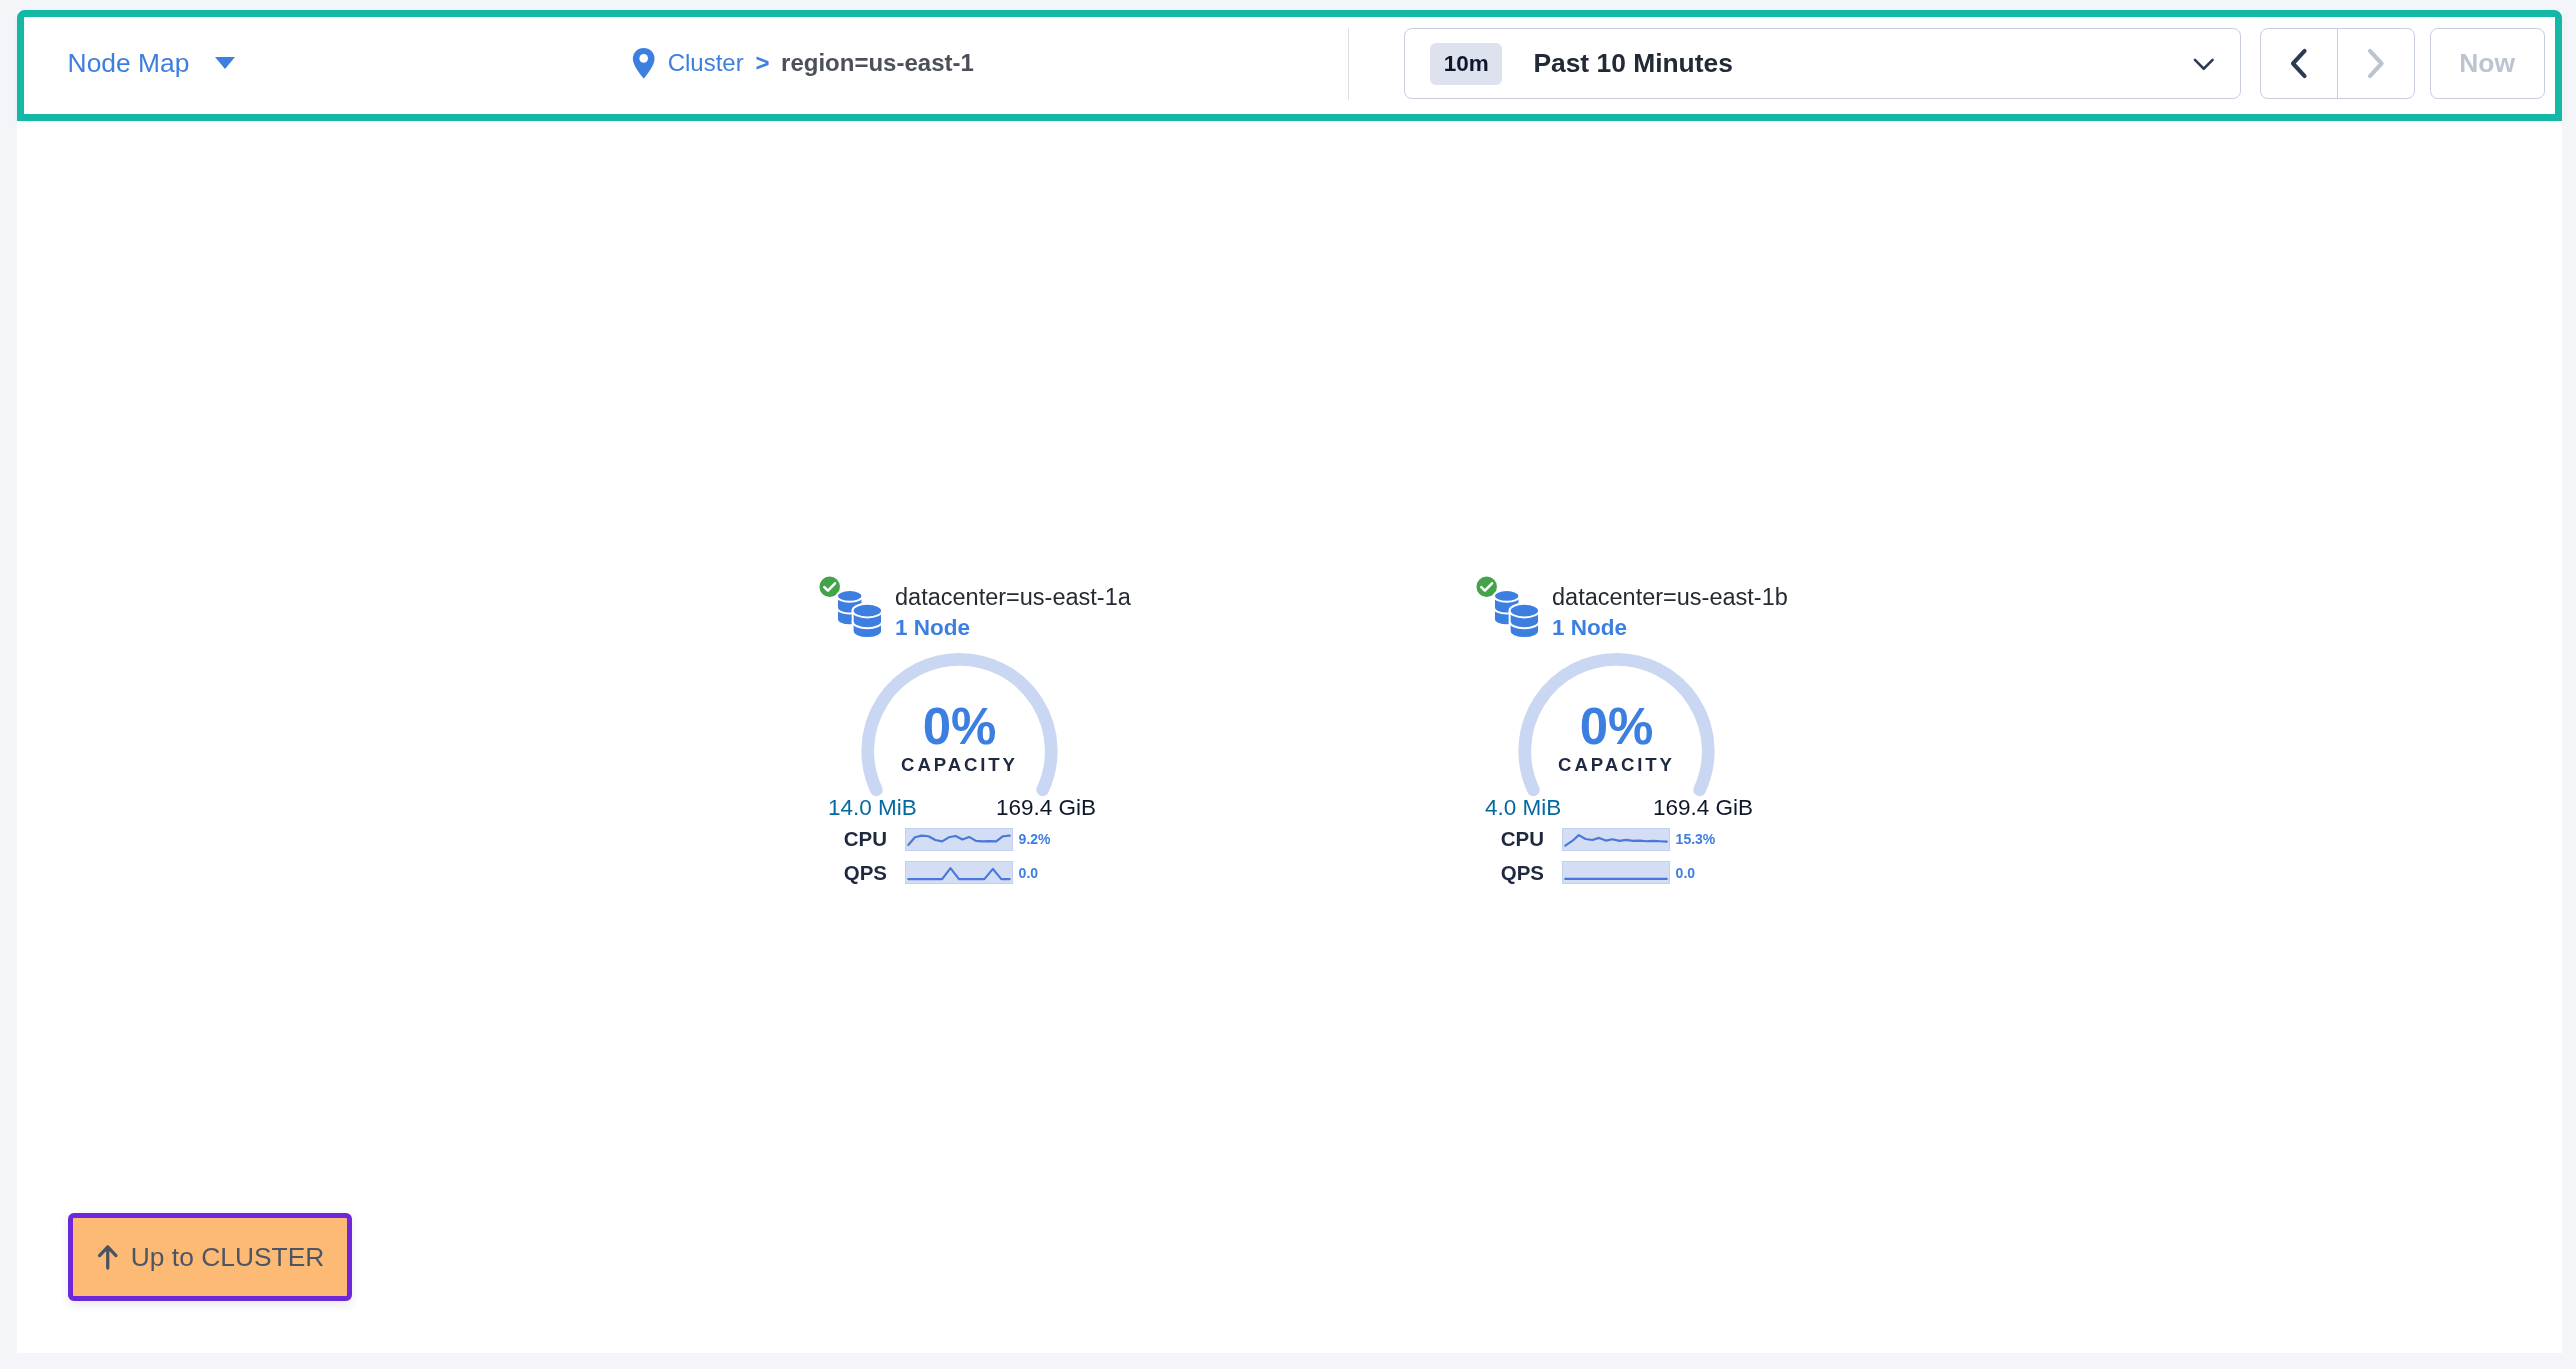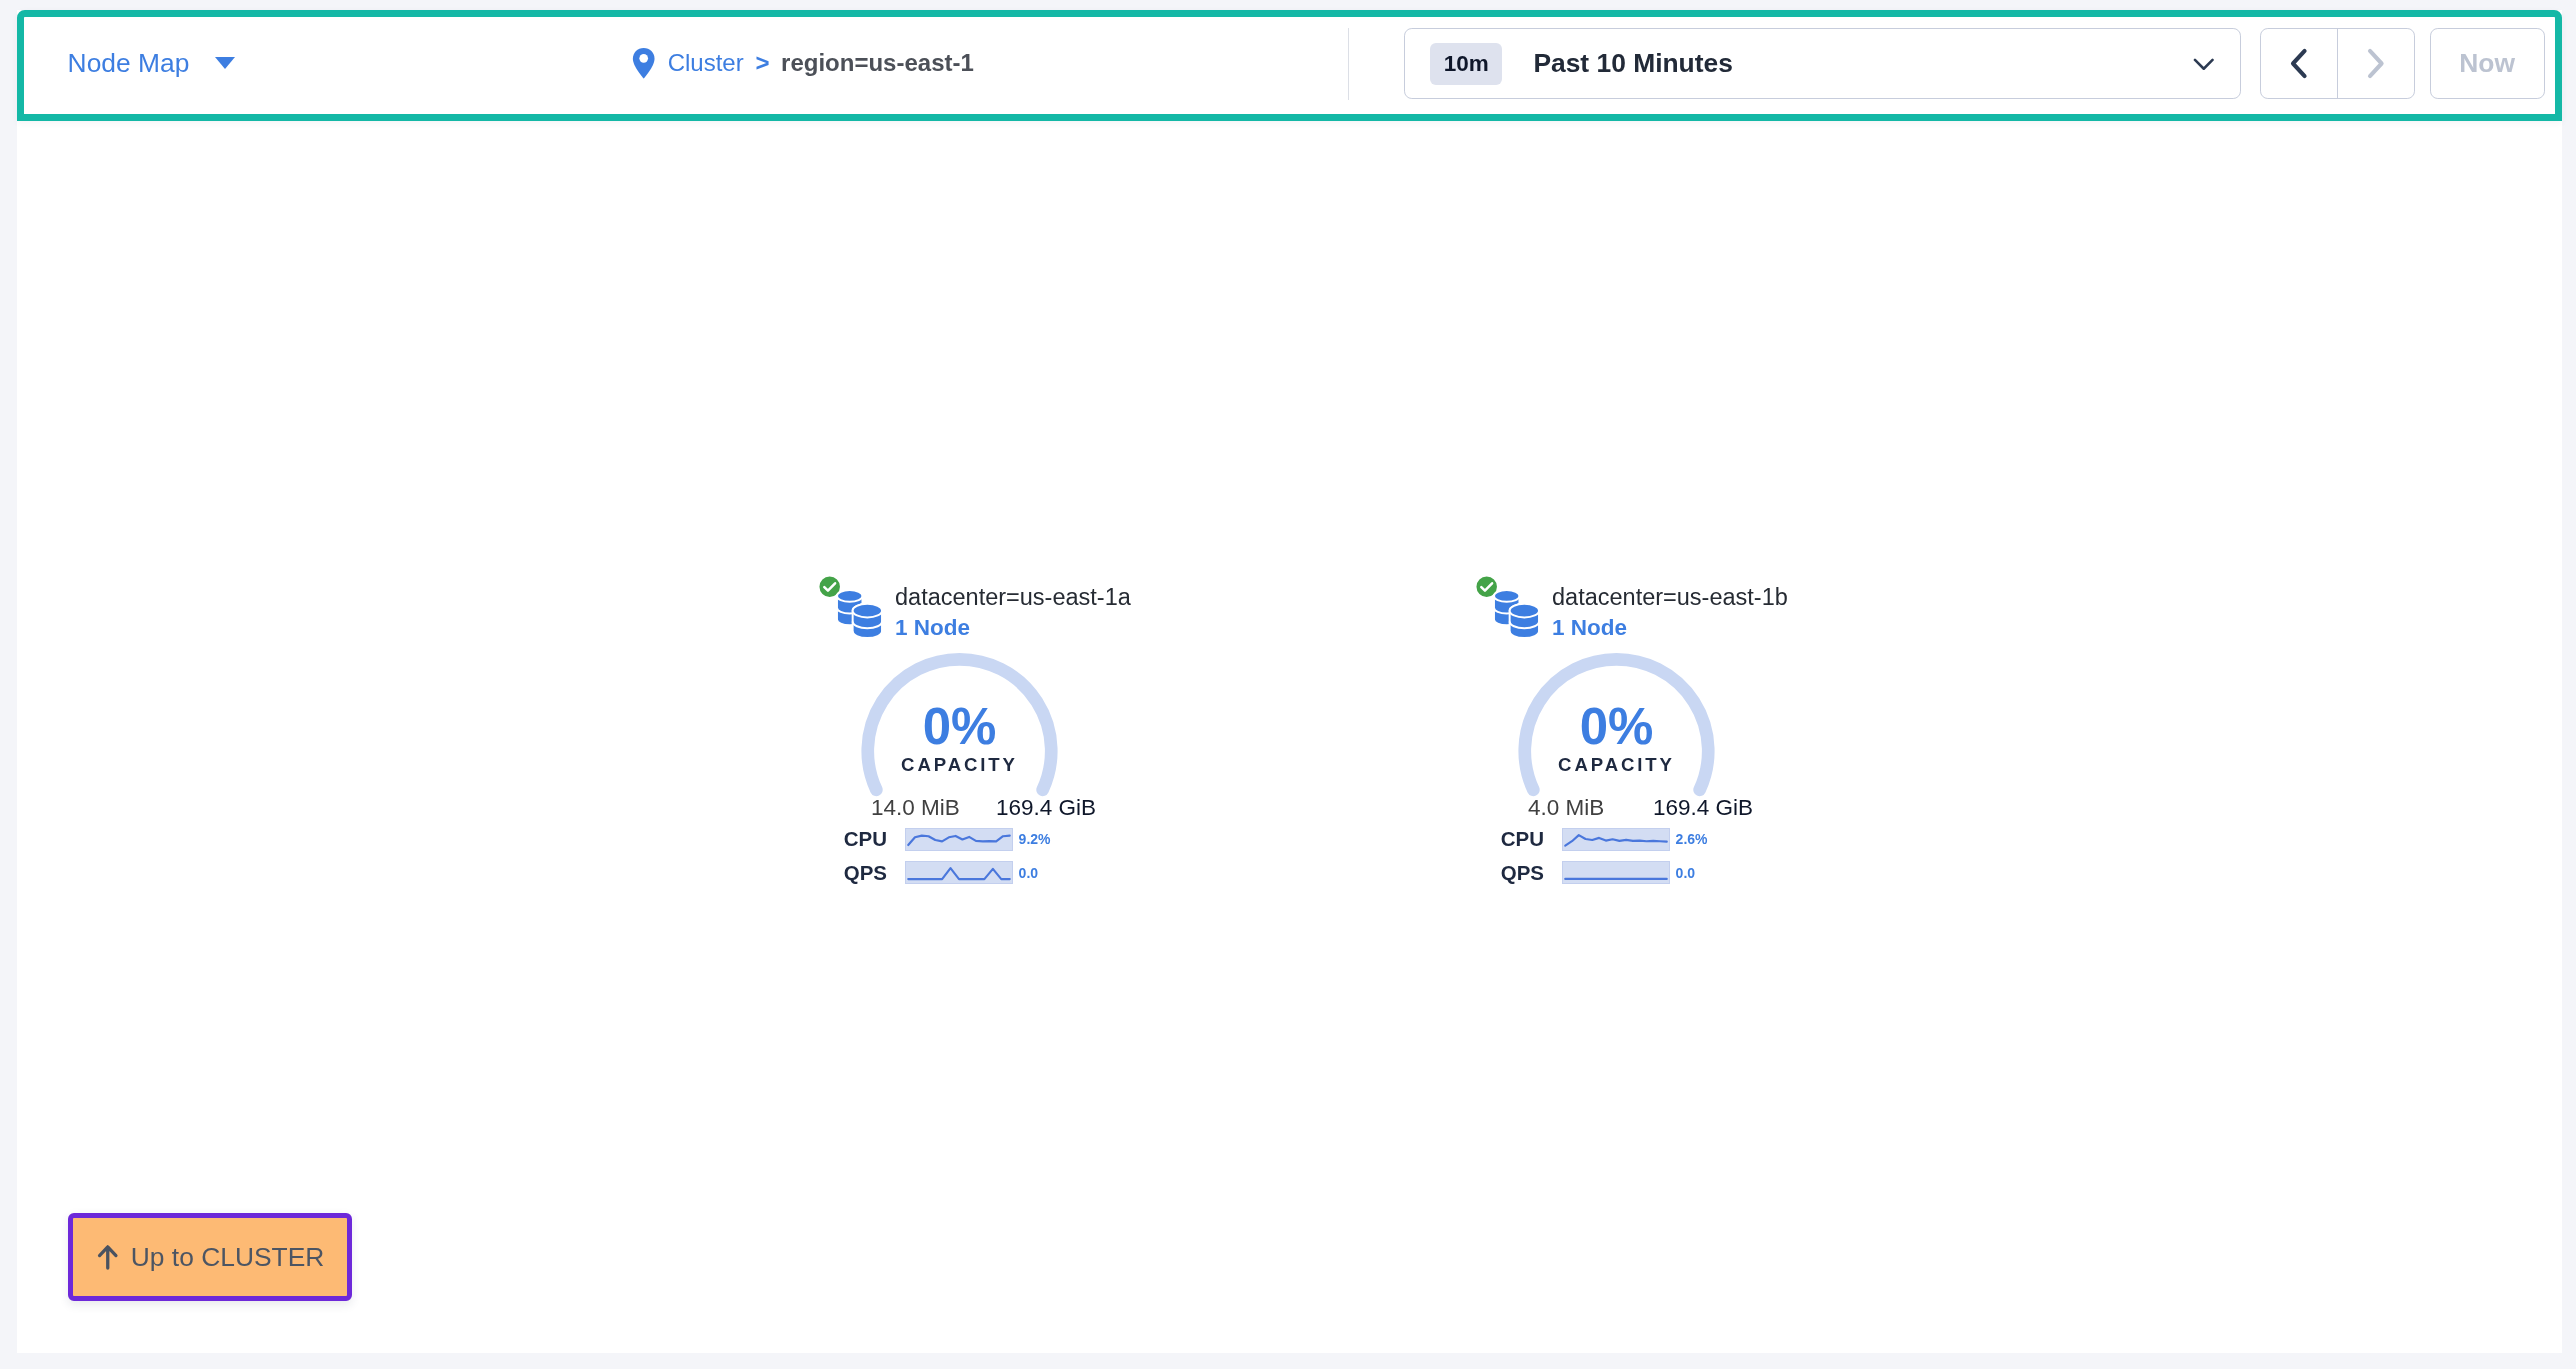--- a/index.html
+++ b/index.html
@@ -98,21 +98,21 @@
   .gauge-cap {
     position:absolute; left:0; top:182px; width:333px;
     text-align:center; font-size:18.6px; font-weight:700; color:#1e2940;
     letter-spacing:2.9px;
   }
   .cap-row {
     position:absolute; left:35px; top:223px; width:268px;
     display:flex; justify-content:space-between;
     font-size:22.5px;
   }
-  .cap-used { color:#404040;margin-left:43px; }
+  .cap-used { color:#0369a1; }
   .cap-total { color:#0f172a;margin-left:8px; }
   .metric-rows {
     position:absolute; left:0; top:256px; width:333px;
     display:flex; flex-direction:column; gap:10.8px;
   }
   .metric-row { display:flex; align-items:center; height:22.5px; }
   .metric-label {
     width:94px; text-align:right;
     font-size:20.5px; font-weight:700; color:#1e2940;
   }
@@ -266,21 +266,21 @@
   </div>
 
   <div class="metric-rows">
     <div class="metric-row">
       <span class="metric-label">CPU</span>
       <span class="spark-box">
         <svg width="106" height="20.5" viewBox="0 0 108 21">
             <polyline points="2.0,17.0 8.9,12.5 15.9,6.3 22.8,10.2 29.7,11.3 36.7,9.1 43.6,11.9 50.5,10.5 57.5,12.2 64.4,11.2 71.3,12.2 78.3,11.9 85.2,12.5 92.1,12.2 99.1,12.5 106.0,12.9" fill="none" stroke="#4a77dc" stroke-width="2.2" stroke-linejoin="round" stroke-linecap="round"></polyline>
           </svg>
       </span>
-      <span class="metric-value">2.6%</span>
+      <span class="metric-value">15.3%</span>
     </div>
     <div class="metric-row">
       <span class="metric-label">QPS</span>
       <span class="spark-box">
         <svg width="106" height="20.5" viewBox="0 0 108 21">
             <polyline points="2.0,17.3 11.5,17.3 20.9,17.3 30.4,17.3 39.8,17.3 49.3,17.3 58.7,17.3 68.2,17.3 77.6,17.3 87.1,17.3 96.5,17.3 106.0,17.3" fill="none" stroke="#4a77dc" stroke-width="2.2" stroke-linejoin="round" stroke-linecap="round"></polyline>
           </svg>
       </span>
       <span class="metric-value">0.0</span>
     </div>

